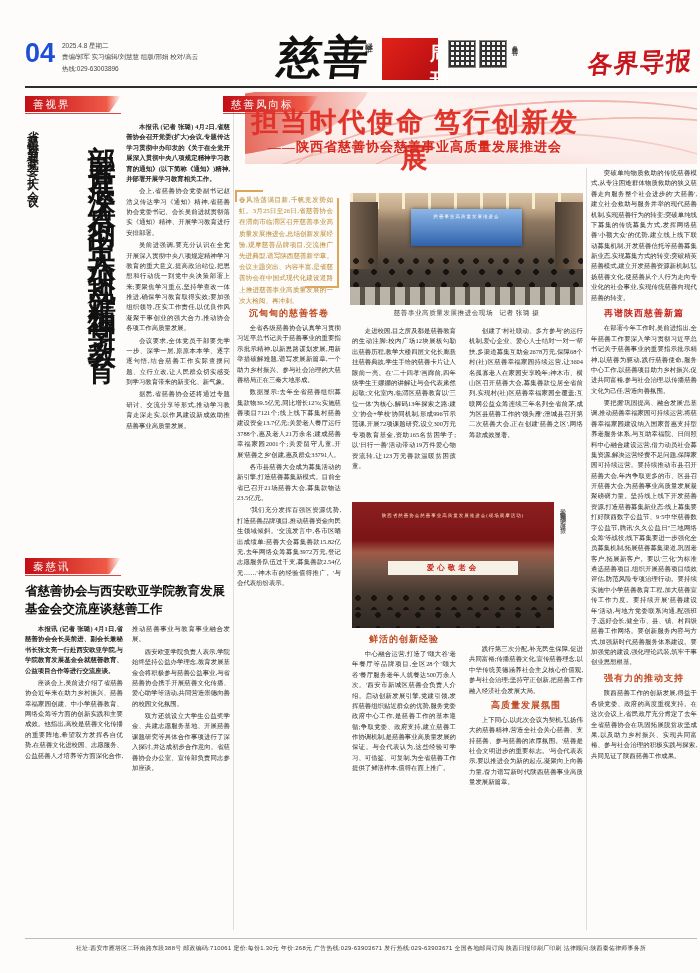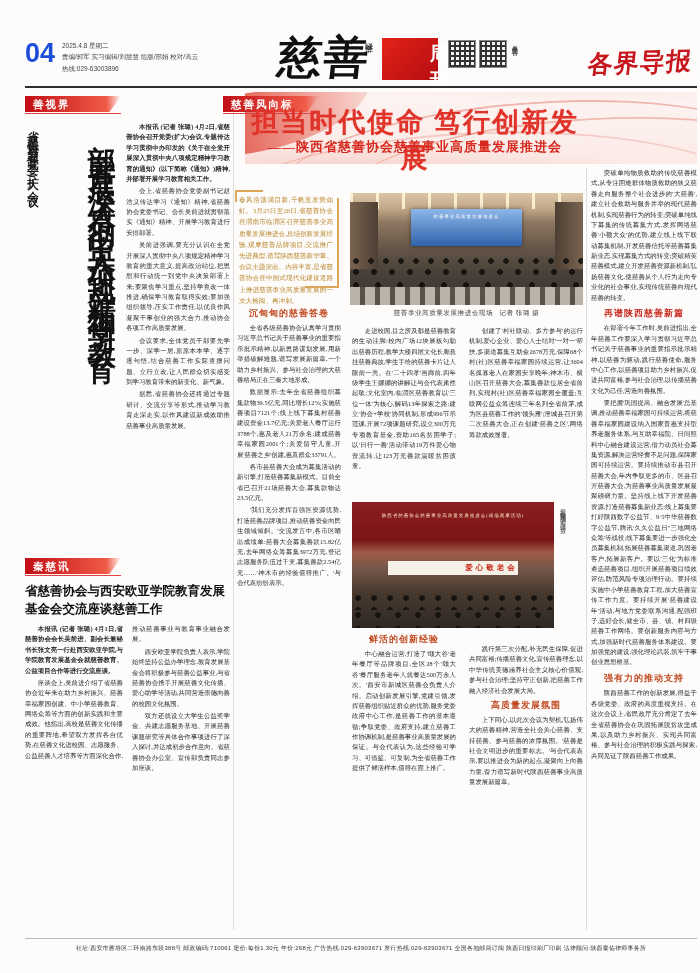--- a/index.html
+++ b/index.html
@@ -19,21 +19,21 @@
   .weekly-box .w1{font-size:19px;font-weight:bold;letter-spacing:4px;padding-top:3px;padding-left:48px;}
   .weekly-box .w2{font-size:6.5px;margin-top:2px;}
   .qr{width:26px;height:26px;border:1px solid #888;
       background-image:repeating-linear-gradient(0deg,#333 0 2px,transparent 2px 5px),
                        repeating-linear-gradient(90deg,#333 0 2px,#f5f5f5 2px 5px);}
   .qr-label{writing-mode:vertical-rl;font-size:6.5px;color:#333;letter-spacing:1px;}
   .brand{font-size:25px;font-weight:bold;color:#c8161e;transform:skewX(-8deg) rotate(-2deg);letter-spacing:1px;}
   .head-rule{height:2px;background:#2e2e2e;}
   
   .stag{height:16px;background:linear-gradient(90deg,#c20f16,#ef5a47 85%,rgba(239,90,71,0));
-        color:#fff;font-size:10.5px;font-weight:bold;line-height:16px;padding:0 14px 0 8px;
+        color:#fff;font-size:10.5px;font-weight:normal;line-height:16px;padding:0 14px 0 8px;
         clip-path:polygon(0 0,100% 0,88% 100%,0 100%);font-family:"Liberation Sans",sans-serif;letter-spacing:2px;}
   .stag-line{position:absolute;left:0;bottom:-2px;width:100%;height:1px;background:#d44;}
   
   .vkicker{writing-mode:vertical-rl;font-size:11.5px;font-weight:bold;color:#1a1a1a;letter-spacing:4px;}
   .vheadline{writing-mode:vertical-rl;font-size:28px;font-weight:bold;color:#111;line-height:38px;
              letter-spacing:11px;font-family:"Liberation Serif",serif;}
   .lead{font-weight:bold;}
   .qin-headline{font-size:12.5px;font-weight:bold;line-height:1.45;color:#111;}
   .twocol{column-count:2;column-gap:9px;}
   
@@ -65,21 +65,21 @@
              background:repeating-linear-gradient(90deg,rgba(255,244,214,.9) 0 3px,rgba(0,0,0,0) 3px 26px);}
   .p1-pillarL{position:absolute;left:0;top:8%;width:12%;height:60%;background:linear-gradient(90deg,#7a6450,#4c3f33);}
   .p1-pillarR{position:absolute;right:0;top:8%;width:12%;height:60%;background:linear-gradient(270deg,#7a6450,#4c3f33);}
   .heads{position:absolute;width:100%;background-image:radial-gradient(circle 3px at 6px 5px,#15120f 90%,transparent);
          background-size:15px 11px;}
   .chairs{position:absolute;width:100%;height:16%;bottom:0;
           background:repeating-linear-gradient(90deg,#cfc9bd 0 10px,#5d564c 10px 15px);opacity:.85;}
   .photo2{background:linear-gradient(180deg,#8c1f1f 0%,#7a1416 30%,#a05a48 40%,#77584a 52%,#46392f 72%,#2f2823 100%);overflow:hidden;}
   .p2-banner{position:absolute;left:6%;top:9%;width:88%;color:#ffe9c8;font-size:4.5px;text-align:center;letter-spacing:1px;}
   .p2-strip{position:absolute;left:18%;top:47%;width:64%;height:11%;background:#f6f1e6;
-            color:#c6281e;font-weight:bold;font-size:7.5px;text-align:right;line-height:14px;letter-spacing:3px;}
+            color:#c6281e;font-weight:bold;font-size:7.5px;text-align:center;line-height:14px;letter-spacing:3px;}
   
   .rcol p{margin:0 0 2px 0;text-indent:2em;}
   
   .foot-rule{height:1px;background:#bbb;}
   .footer{font-size:5.9px;color:#333;text-align:center;letter-spacing:.3px;font-family:"Liberation Sans",sans-serif;}
   .vrule{width:1px;background:#ddd;}
 </style>
 </head>
 <body>
 

